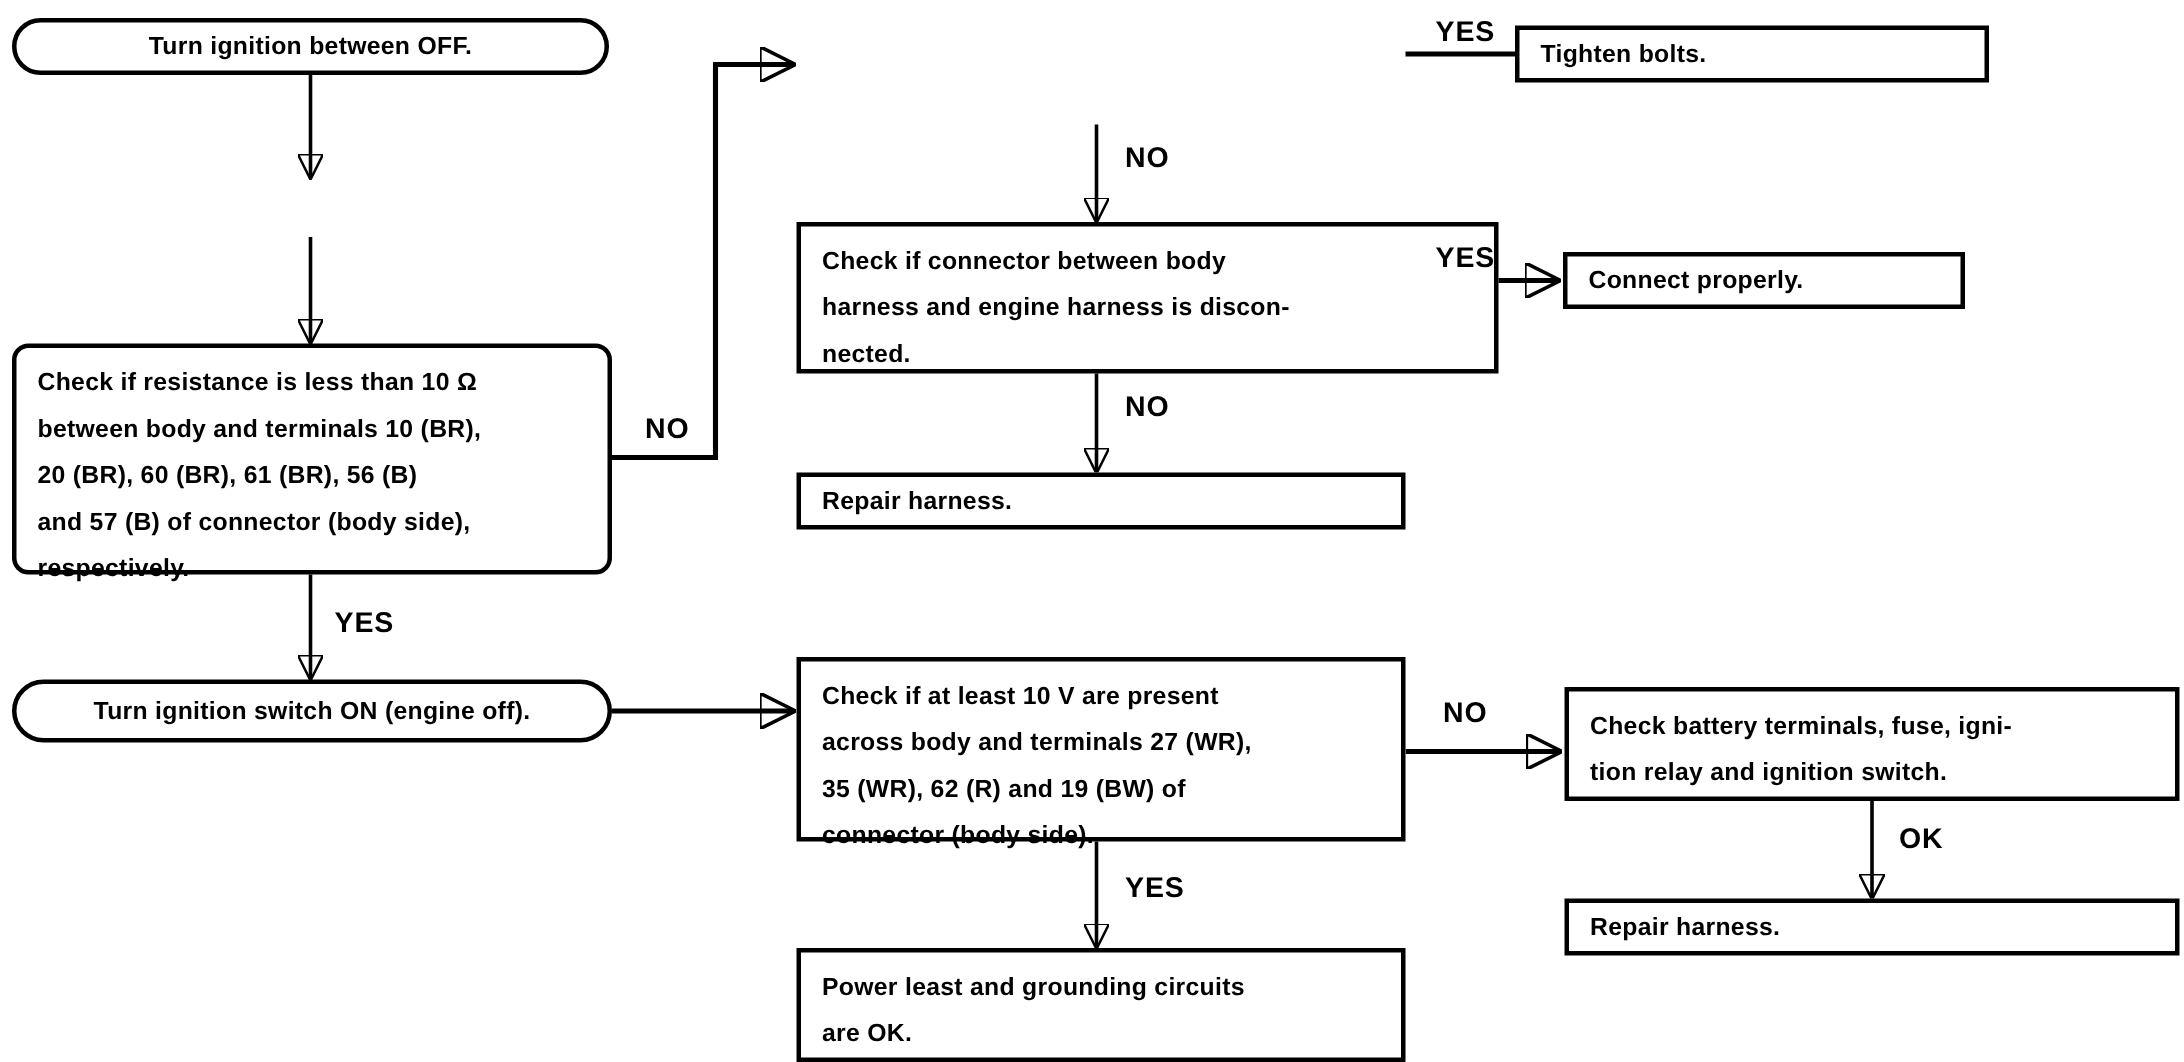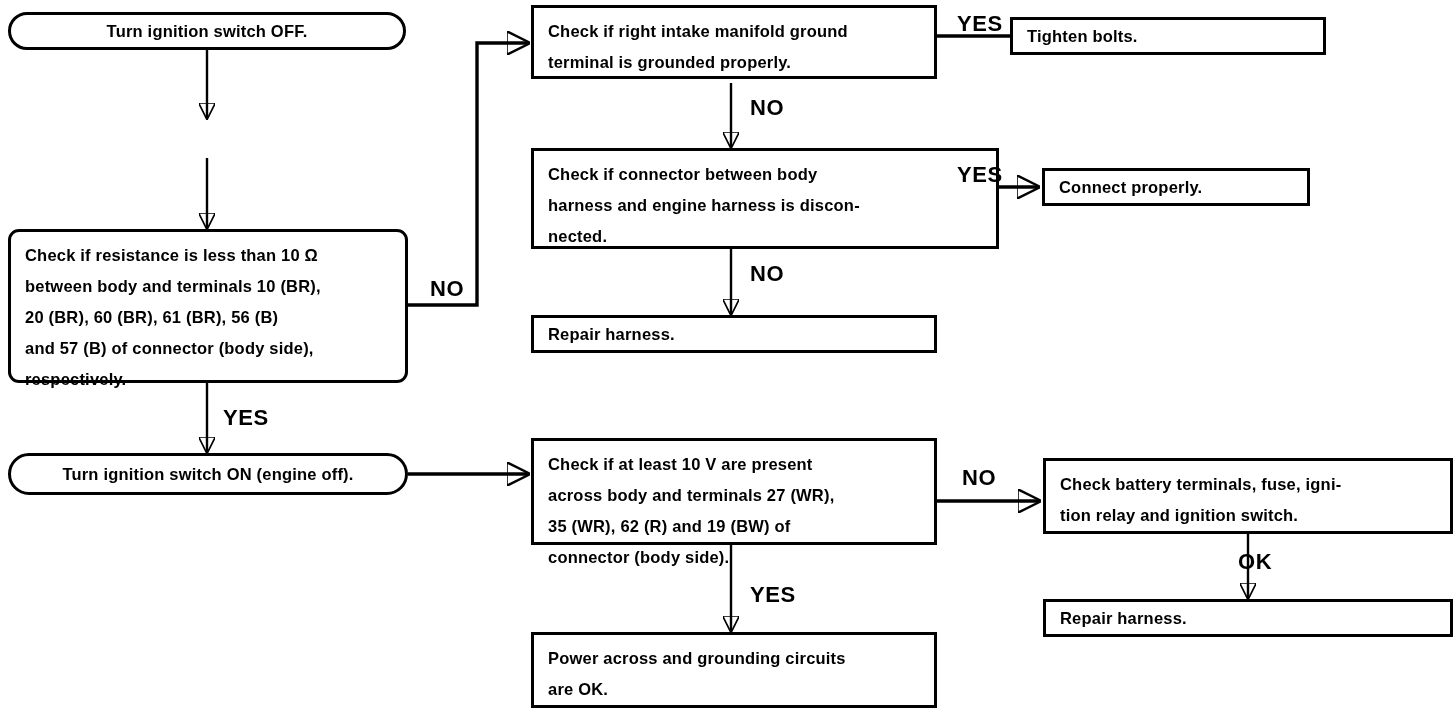--- a/index.html
+++ b/index.html
@@ -35,21 +35,21 @@
     justify-content: center;
     text-align: center;
     padding: 0 24px;
   }
   .node.multiline {
     align-items: flex-start;
     padding-top: 8px;
   }
   .edge-label {
     position: absolute;
-    font-size: 22px;
+    font-size: 19px;
     font-weight: 600;
     letter-spacing: 0.6px;
     color: #000000;
     white-space: nowrap;
   }
   svg.connectors {
     position: absolute;
     left: 0;
     top: 0;
     width: 1456px;
@@ -95,68 +95,66 @@
 
     <line class="lw-thin" x1="731" y1="248" x2="731" y2="314" marker-end="url(#arrow)"></line>
 
     <line class="lw-thick" x1="937" y1="501" x2="1039" y2="501" marker-end="url(#arrow)"></line>
 
     <line class="lw-thin" x1="731" y1="545" x2="731" y2="631" marker-end="url(#arrow)"></line>
 
     <line class="lw-thin" x1="1248" y1="534" x2="1248" y2="598" marker-end="url(#arrow)"></line>
   </svg>
 
-  <div class="node terminator" style="left:8px; top:12px; width:398px; height:38px;">Turn ignition switch OFF.</div>
+  <div class="node terminator" style="left:8px; top:12px; width:398px; height:38px;">Turn ignition between OFF.</div>
 
 
   <div class="node multiline" style="left:8px; top:229px; width:400px; height:154px;border-radius:11px;">Check if resistance is less than 10 Ω
 between body and terminals 10 (BR),
 20 (BR), 60 (BR), 61 (BR), 56 (B)
 and 57 (B) of connector (body side),
 respectively.</div>
 
   <div class="node terminator" style="left:8px; top:453px; width:400px; height:42px;">Turn ignition switch ON (engine off).</div>
 
-  <div class="node multiline" style="left:531px; top:5px; width:406px; height:74px;">Check if right intake manifold ground
-terminal is grounded properly.</div>
 
   <div class="node" style="left:1010px; top:17px; width:316px; height:38px;text-align:center;">Tighten bolts.</div>
 
   <div class="node multiline" style="left:531px; top:148px; width:468px; height:101px;">Check if connector between body
 harness and engine harness is discon-
 nected.</div>
 
   <div class="node" style="left:1042px; top:168px; width:268px; height:38px;">Connect properly.</div>
 
   <div class="node" style="left:531px; top:315px; width:406px; height:38px;">Repair harness.</div>
 
-  <div class="node multiline" style="left:531px; top:438px; width:406px; height:107px;">Check if at least 10 V are present
+  <div class="node multiline" style="left:531px; top:438px; width:406px; height:123px;">Check if at least 10 V are present
 across body and terminals 27 (WR),
 35 (WR), 62 (R) and 19 (BW) of
 connector (body side).</div>
 
   <div class="node multiline" style="left:1043px; top:458px; width:410px; height:76px;">Check battery terminals, fuse, igni-
 tion relay and ignition switch.</div>
 
   <div class="node" style="left:1043px; top:599px; width:410px; height:38px;">Repair harness.</div>
 
-  <div class="node multiline" style="left:531px; top:632px; width:406px; height:76px;">Power across and grounding circuits
+  <div class="node multiline" style="left:531px; top:632px; width:406px; height:76px;">Power least and grounding circuits
 are OK.</div>
 
   <div class="edge-label" style="left:430px; top:276px;">NO</div>
 
   <div class="edge-label" style="left:223px; top:405px;">YES</div>
 
   <div class="edge-label" style="left:957px; top:11px;">YES</div>
 
   <div class="edge-label" style="left:750px; top:95px;">NO</div>
 
   <div class="edge-label" style="left:957px; top:162px;">YES</div>
 
   <div class="edge-label" style="left:750px; top:261px;">NO</div>
 
   <div class="edge-label" style="left:962px; top:465px;">NO</div>
 
   <div class="edge-label" style="left:750px; top:582px;">YES</div>
 
-  <div class="edge-label" style="left:1238px; top:549px;">OK</div>
+  <div class="edge-label" style="left:1266px; top:549px;">OK</div>
 
 </div>
 
 </body></html>

